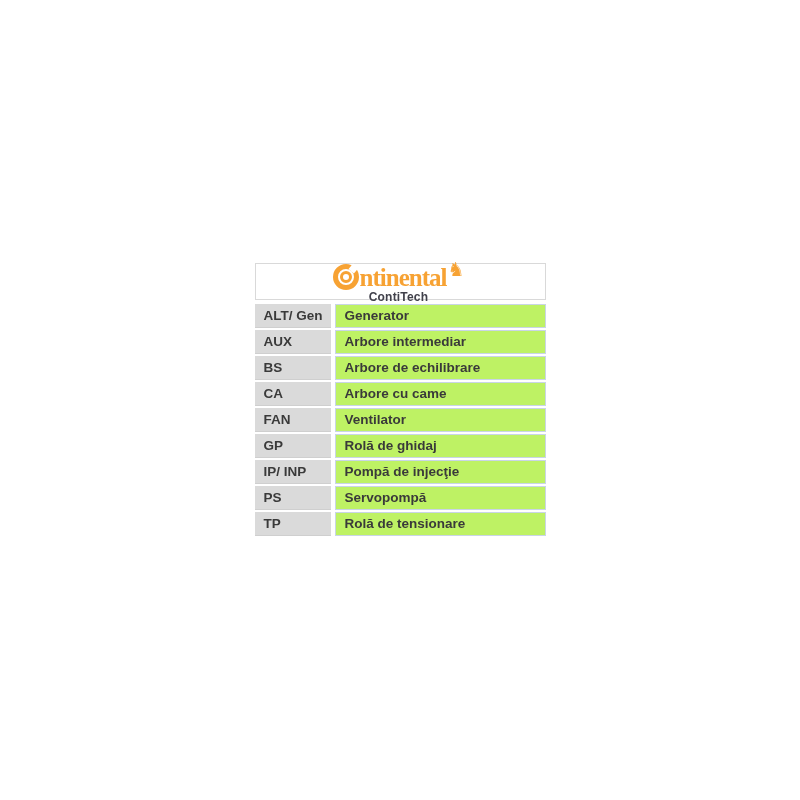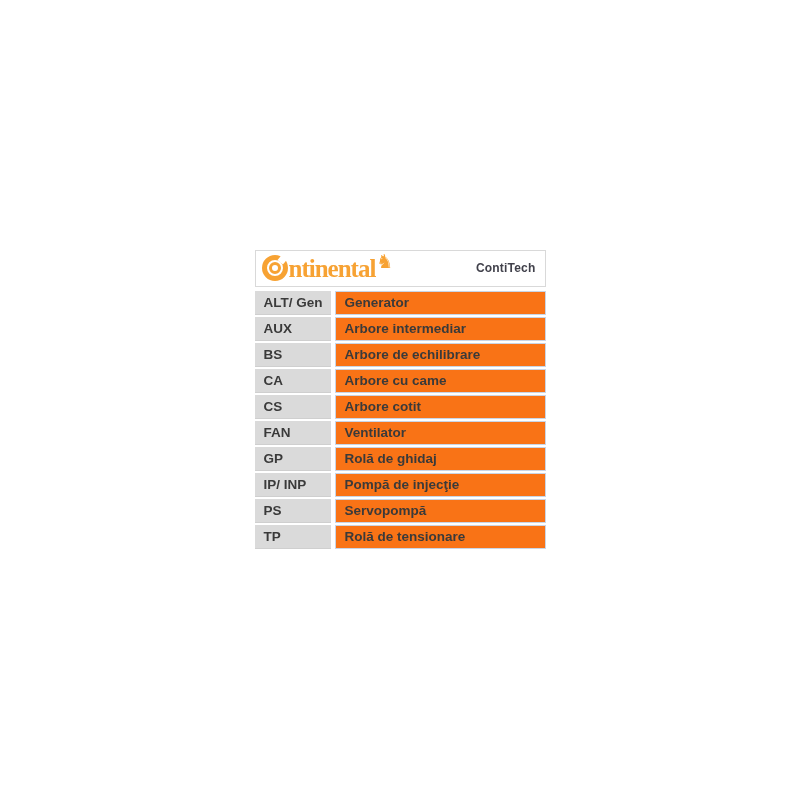--- a/index.html
+++ b/index.html
@@ -20,20 +20,21 @@
   .card{width:291px;}
 
   
   .brand-header{
     height:37px;
     border:1px solid var(--header-border,#D9D9D9);
     background:#fff;
     display:flex;align-items:center;justify-content:space-between;
     padding:0 9px 0 6px;
     margin-bottom:2px;
+    flex-direction:column;
   }
   .logo{display:flex;align-items:center;color:var(--brand-orange,#F7A233);}
   .c-ring{
     width:26px;height:26px;border:5px solid var(--brand-orange,#F7A233);
     border-radius:50%;display:inline-block;position:relative;flex:0 0 auto;
   }
   .c-ring::after{ 
     content:"";position:absolute;top:-4px;right:-3px;width:7px;height:7px;
     background:#fff;transform:rotate(40deg);
   }
@@ -66,21 +67,21 @@
     height:24px;
     padding-left:9px;
     font-size:13.5px;font-weight:bold;color:var(--text,#3A3A3A);
     border-bottom:1px solid #CFCFCF;
     white-space:nowrap;
   }
   td.term{padding-left:4px;background:transparent;}
   td.term .box{
     height:24px;
     border:1px solid var(--term-cell-border,#C9D5E6);
-    background:#f97316;
+    background:#bef264;
     display:flex;align-items:center;
     padding-left:9px;
     font-size:13.5px;font-weight:bold;color:var(--text,#3A3A3A);
     white-space:nowrap;
   }
 </style>
 </head>
 <body>
 
 <div class="card">
@@ -124,26 +125,20 @@
           </td>
   </tr>
 
   <tr>
     <td class="abbr">CA</td>
     <td class="term">
             <div class="box">Arbore cu came</div>
           </td>
   </tr>
 
-  <tr>
-    <td class="abbr">CS</td>
-    <td class="term">
-            <div class="box">Arbore cotit</div>
-          </td>
-  </tr>
 
   <tr>
     <td class="abbr">FAN</td>
     <td class="term">
             <div class="box">Ventilator</div>
           </td>
   </tr>
 
   <tr>
     <td class="abbr">GP</td>

